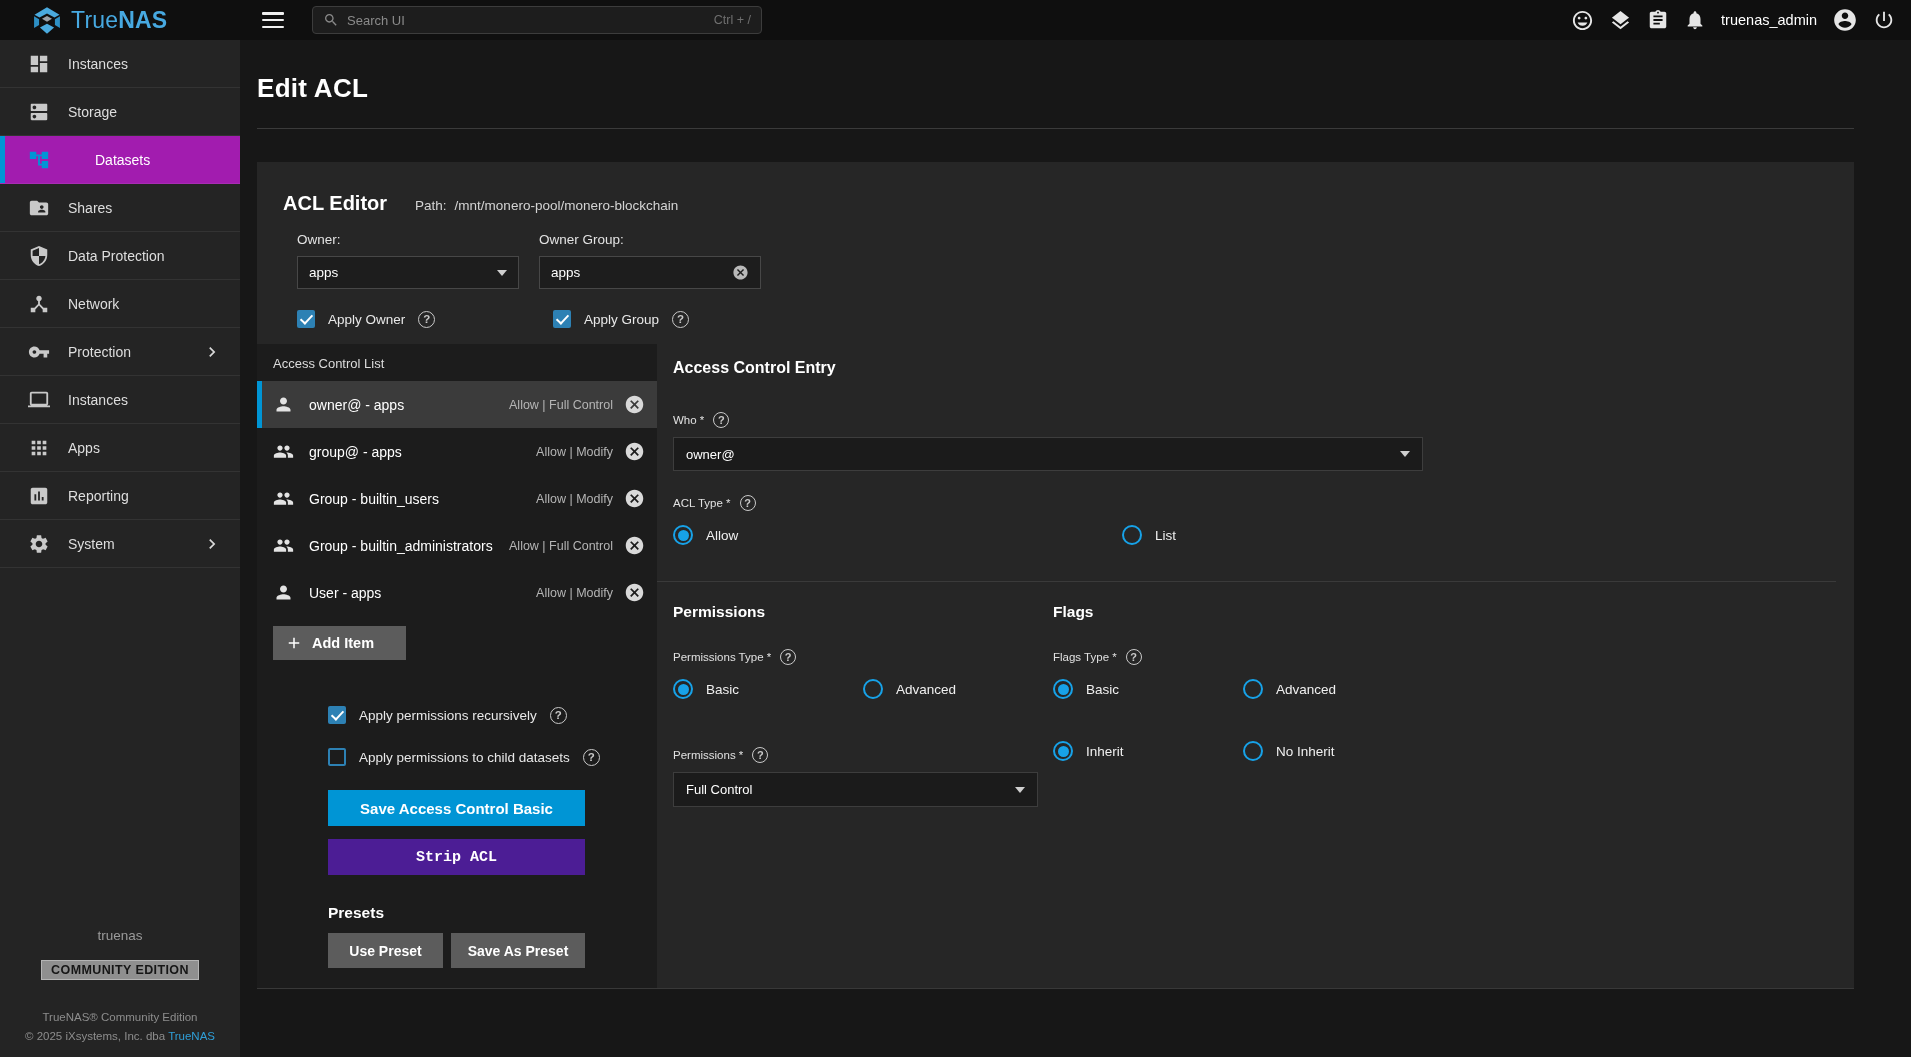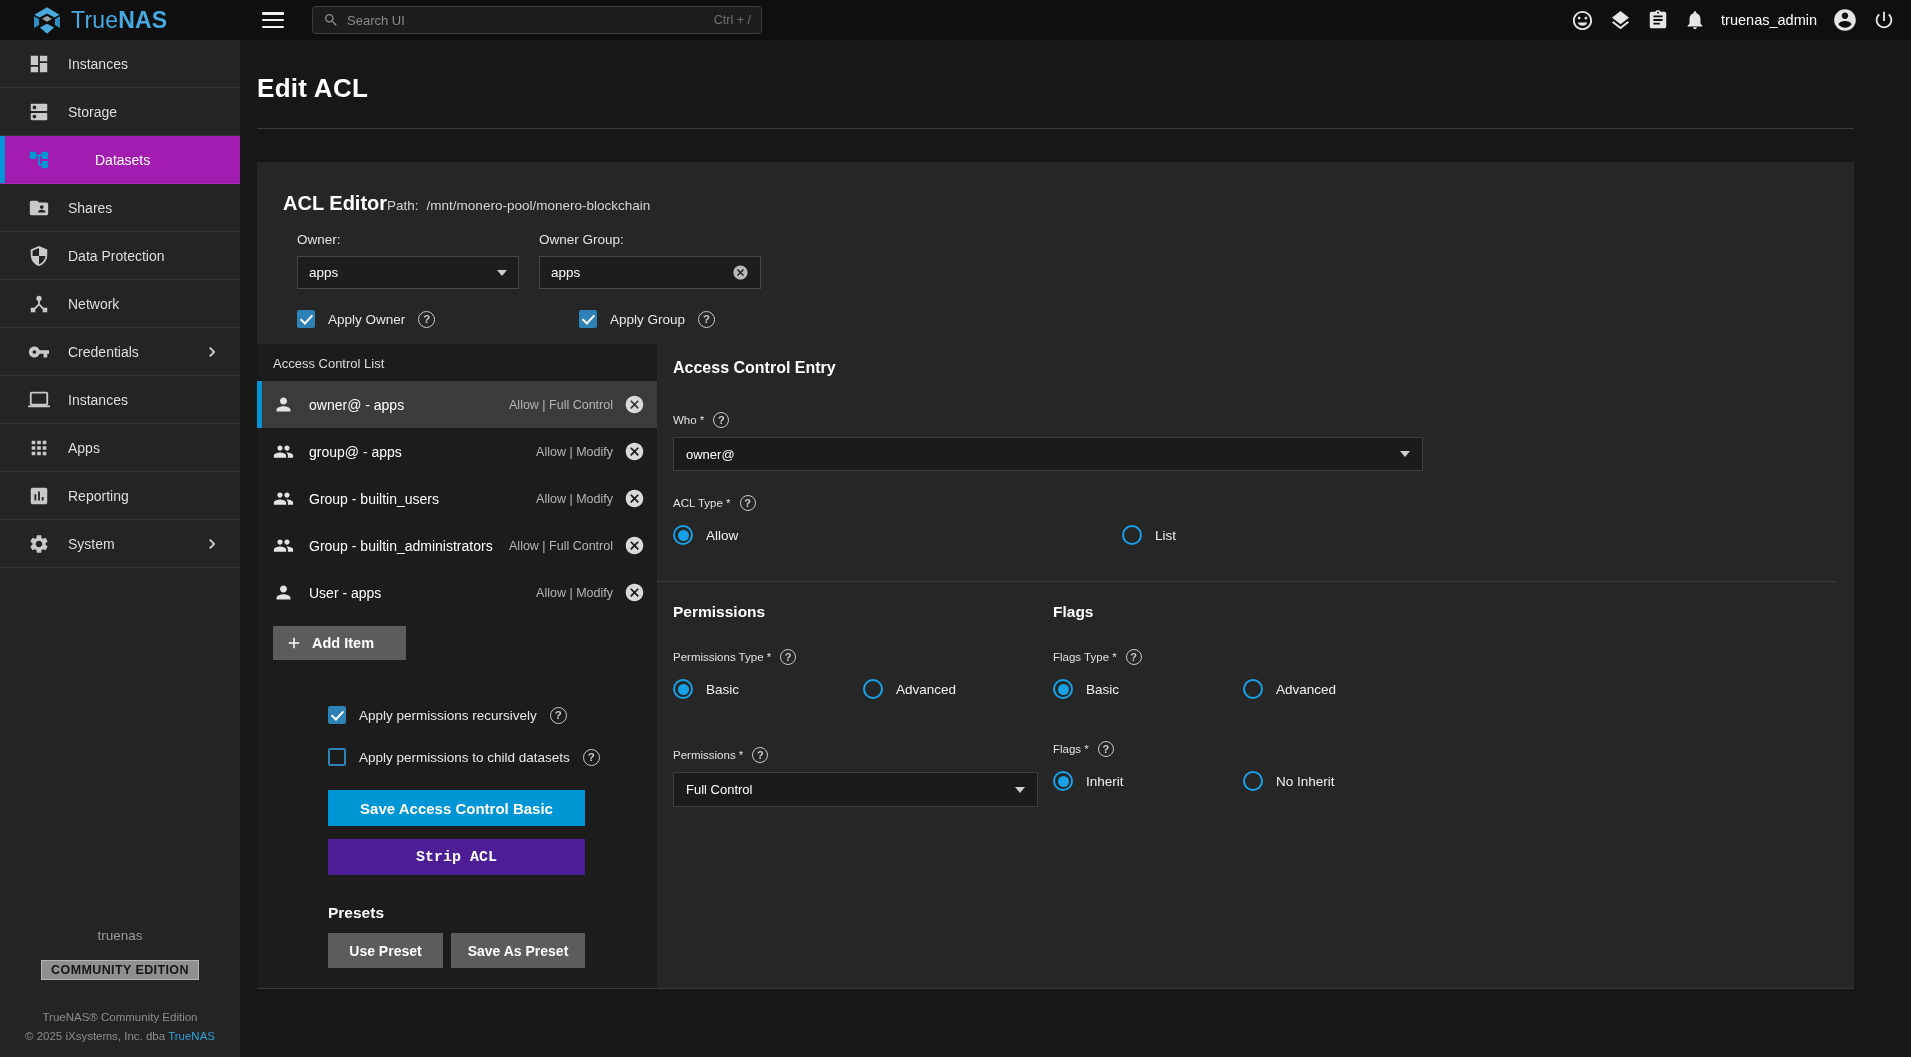--- a/index.html
+++ b/index.html
@@ -62,33 +62,33 @@
   
   .main { position:absolute; left:240px; top:40px; right:0; bottom:0; padding:0 57px 0 17px; }
   .page-title { margin-top:33px; font-size:26px; font-weight:700; color:#ffffff; letter-spacing:0.3px; }
   .title-divider { border:none; border-top:1px solid #3b3b3b; margin-top:24px; }
 
   .card {
     margin-top:33px; background:#262626; height:827px; position:relative;
     border-bottom:1px solid #383838;
   }
   .card-head { padding:30px 26px 0 26px; }
-  .editor-head { display:flex; align-items:baseline; }
+  .editor-head { display:flex; align-items:baseline; gap:28px; }
   .editor-title { font-size:20px; font-weight:700; color:#ffffff; }
   .editor-path { font-size:13.5px; color:#d4d4d4; display:flex; gap:8px; }
   .owner-row { display:flex; margin:17px 0 0 14px; }
   .field-group { width:242px; }
   .field-group-label { font-size:13.5px; color:#e3e3e3; margin-bottom:9px; }
   .select-box {
     width:222px; height:33px; background:#1d1d1d; border:1px solid #474747;
     display:flex; align-items:center; padding:0 11px; color:#ffffff; font-size:13.5px; cursor:pointer;
   }
   .caret { width:0; height:0; border-left:5.5px solid transparent; border-right:5.5px solid transparent; border-top:6.5px solid #cfcfcf; margin-left:auto; }
   .apply-row { display:flex; margin:21px 0 0 14px; }
-  .cb-group { width:282px; display:flex; align-items:center; gap:13px; }
+  .cb-group { width:256px; display:flex; align-items:center; gap:13px; }
   .cb { width:18px; height:18px; flex:none; position:relative; border-radius:2px; cursor:pointer; }
   .cb.checked { background:#2d81b4; }
   .cb.checked::after {
     content:""; position:absolute; left:6px; top:2px; width:5px; height:10px;
     border:solid #ffffff; border-width:0 2.5px 2.5px 0; transform:rotate(43deg);
   }
   .cb.unchecked { border:2px solid #2d81b4; background:transparent; }
   .cb-label { font-size:13.5px; color:#e8e8e8; white-space:nowrap; }
   .help {
     width:17px; height:17px; border:1.5px solid #c9c9c9; border-radius:50%; color:#c9c9c9;
@@ -274,21 +274,21 @@
         </svg>
       </span>
     <span class="nav-label">Network</span>
   </div>
   <div class="nav-item">
     <span class="nav-icon">
         <svg width="22" height="22" viewBox="0 0 24 24" fill="currentColor">
           <path d="M12.65 10C11.83 7.67 9.61 6 7 6c-3.31 0-6 2.69-6 6s2.69 6 6 6c2.61 0 4.83-1.67 5.65-4H17v4h4v-4h2v-4H12.65zM7 14c-1.1 0-2-.9-2-2s.9-2 2-2 2 .9 2 2-.9 2-2 2z"></path>
         </svg>
       </span>
-    <span class="nav-label">Credentials</span>
+    <span class="nav-label">Protection</span>
     <span class="nav-chevron">
         <svg width="20" height="20" viewBox="0 0 24 24" fill="currentColor">
           <path d="M10 6L8.59 7.41 13.17 12l-4.58 4.59L10 18l6-6z"></path>
         </svg>
       </span>
   </div>
   <div class="nav-item">
     <span class="nav-icon">
         <svg width="22" height="22" viewBox="0 0 24 24" fill="currentColor">
           <path d="M20 18c1.1 0 1.99-.9 1.99-2L22 5c0-1.1-.9-2-2-2H4c-1.1 0-2 .9-2 2v11c0 1.1.9 2 2 2H0v2h24v-2h-4zM4 5h16v11H4V5z"></path>
@@ -567,24 +567,20 @@
                   <span class="radio selected"></span>
                   <span class="radio-label">Basic</span>
                 </label>
                 <label class="radio-opt">
                   <span class="radio"></span>
                   <span class="radio-label">Advanced</span>
                 </label>
               </div>
             </div>
             <div class="pf-value-field" style="margin-top:42px;">
-              <div class="field-label">
-                <span>Flags *</span>
-                <span class="help"></span>
-              </div>
               <div class="radio-row">
                 <label class="radio-opt opt-w190">
                   <span class="radio selected"></span>
                   <span class="radio-label">Inherit</span>
                 </label>
                 <label class="radio-opt">
                   <span class="radio"></span>
                   <span class="radio-label">No Inherit</span>
                 </label>
               </div>

